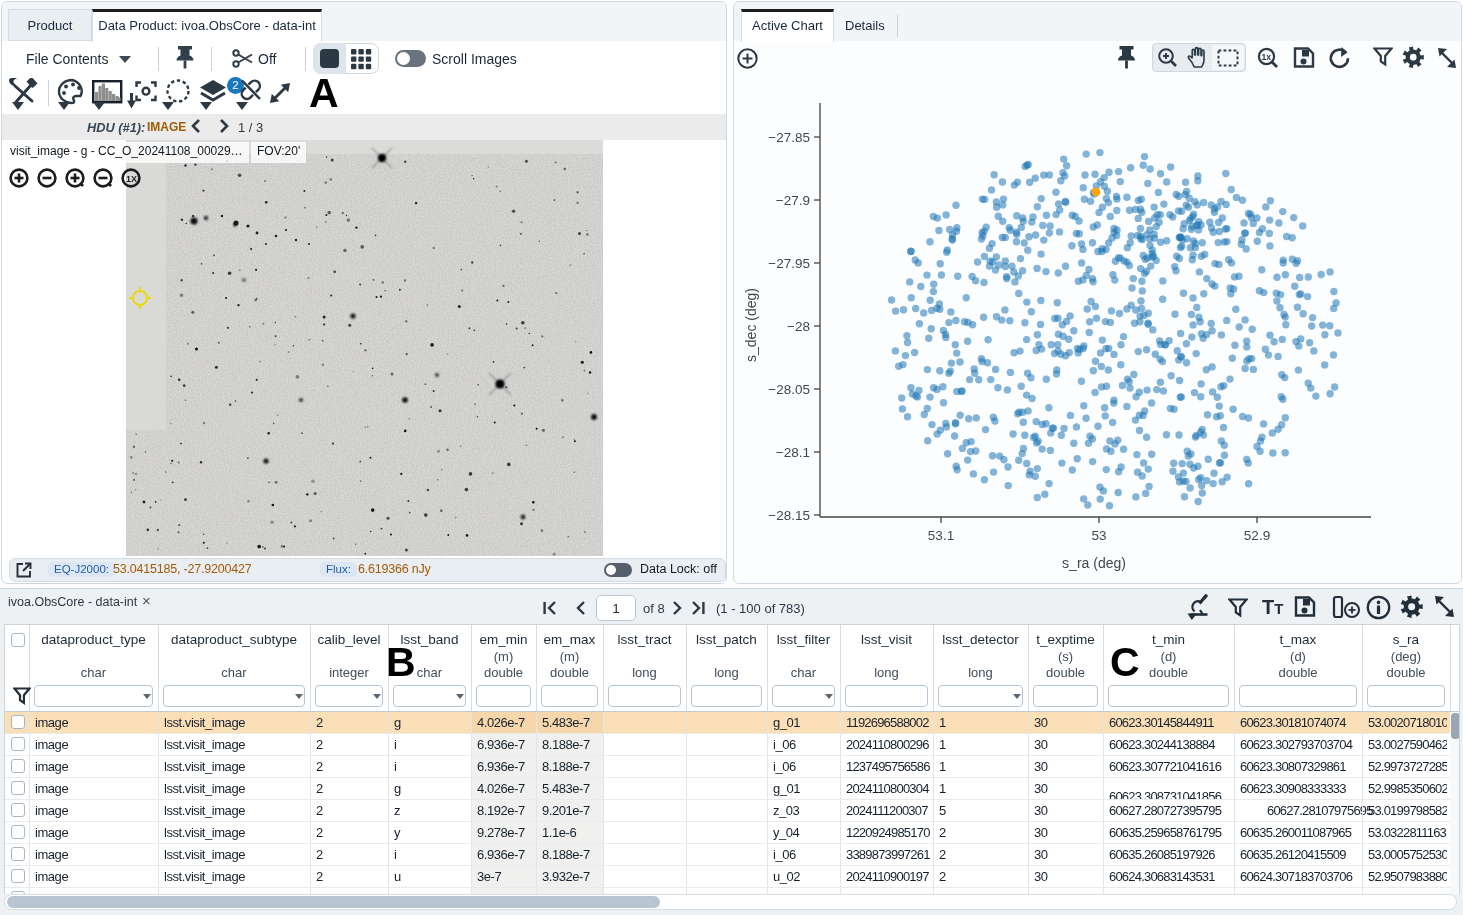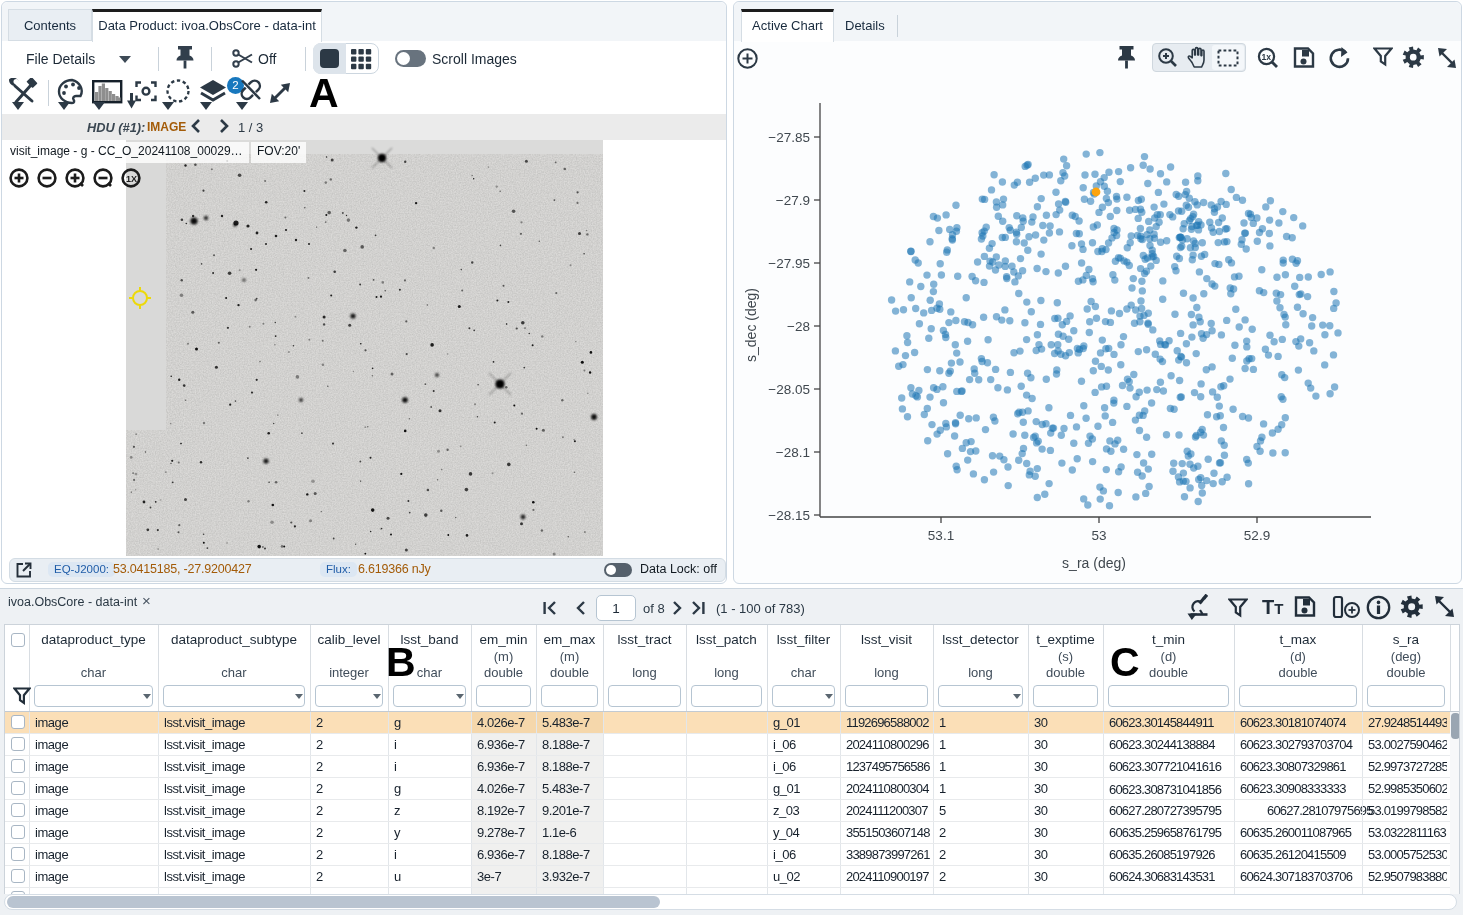--- a/index.html
+++ b/index.html
@@ -17,25 +17,25 @@
 .num{letter-spacing:-0.8px}
 .cb{position:absolute;width:14px;height:14px;background:#fff;border:1.4px solid #a8b6c4;border-radius:3px}
 .vline{position:absolute;width:1px;background:#e2e6ea}
 .ann{position:absolute;font-weight:700;color:#000;font-size:41px;line-height:1}
 </style></head>
 <body>
 
 <div class="abs" style="left:1px;top:1px;width:726px;height:583px;border:1px solid #cdd8e3;border-radius:6px;background:#fff;overflow:hidden"></div>
 <div class="abs tabstrip" style="left:2px;top:2px;width:724px;height:39px;border-radius:6px 6px 0 0"></div>
 <div class="abs tab-inactive" style="left:8px;top:9px;width:84px;height:32px"></div>
-<div class="abs tlabel" style="left:8px;top:18px;width:84px;text-align:center">Contents</div>
+<div class="abs tlabel" style="left:8px;top:18px;width:84px;text-align:center">Product</div>
 <div class="abs tab-active" style="left:92px;top:9px;width:230px;height:33px"></div>
 <div class="abs tlabel" style="left:92px;top:18px;width:230px;text-align:center">Data Product: ivoa.ObsCore - data-int</div>
 
-<div class="abs" style="left:26px;top:51px;font-size:14px;color:#1c2936">File Details</div>
+<div class="abs" style="left:26px;top:51px;font-size:14px;color:#1c2936">File Contents</div>
 <svg class="ic" style="left:118px;top:55px" width="14" height="9">
     <path d="M1 1 L7 8 L13 1 Z" fill="#3d4a56"></path>
   </svg>
 <div class="sep" style="left:158px;top:47px;height:24px"></div>
 <svg class="ic" style="left:175px;top:45px" width="20" height="28" fill="#323f4c">
     <path d="M3 1 h14 v3.5 h-2.5 v6 c2.5 1 4 2.5 4 5 h-17 c0-2.5 1.5-4 4-5 v-6 h-2.5 z"></path>
     <rect x="8.6" y="15.5" width="2.8" height="8"></rect>
   </svg>
 <div class="sep" style="left:211px;top:47px;height:24px"></div>
 <svg class="ic" style="left:232px;top:48px" width="22" height="21" stroke="#323f4c" fill="none" stroke-width="2">
@@ -1577,21 +1577,21 @@
       <div class="abs" style="left:531px;top:0;width:67px;height:22px;background:#f5d7ab"></div>
       <div class="dcell" style="left:537px;top:3px;width:58px">5.483e-7</div>
       <div class="dcell" style="left:604px;top:3px;width:74px"></div>
       <div class="dcell" style="left:687px;top:3px;width:72px"></div>
       <div class="dcell" style="left:768px;top:3px;width:64px">g_01</div>
       <div class="dcell num" style="left:841px;top:3px;width:84px">1192696588002</div>
       <div class="dcell" style="left:934px;top:3px;width:86px">1</div>
       <div class="dcell" style="left:1029px;top:3px;width:66px">30</div>
       <div class="dcell num" style="left:1104px;top:3px;width:122px">60623.30145844911</div>
       <div class="dcell num" style="left:1235px;top:3px;width:119px">60623.30181074074</div>
-      <div class="dcell num" style="left:1363px;top:3px;width:79px">27.9248514493</div>
+      <div class="dcell num" style="left:1363px;top:3px;width:79px">53.0020718010</div>
       <div class="vline" style="left:24px;top:0;height:22px"></div>
       <div class="vline" style="left:153px;top:0;height:22px"></div>
       <div class="vline" style="left:305px;top:0;height:22px"></div>
       <div class="vline" style="left:383px;top:0;height:22px"></div>
       <div class="vline" style="left:466px;top:0;height:22px"></div>
       <div class="vline" style="left:531px;top:0;height:22px"></div>
       <div class="vline" style="left:598px;top:0;height:22px"></div>
       <div class="vline" style="left:681px;top:0;height:22px"></div>
       <div class="vline" style="left:762px;top:0;height:22px"></div>
       <div class="vline" style="left:835px;top:0;height:22px"></div>
@@ -1680,21 +1680,21 @@
       <div class="abs" style="left:466px;top:0;width:65px;height:22px;background:#f0f0ef"></div>
       <div class="dcell" style="left:472px;top:3px;width:56px">4.026e-7</div>
       <div class="abs" style="left:531px;top:0;width:67px;height:22px;background:#f0f0ef"></div>
       <div class="dcell" style="left:537px;top:3px;width:58px">5.483e-7</div>
       <div class="dcell" style="left:604px;top:3px;width:74px"></div>
       <div class="dcell" style="left:687px;top:3px;width:72px"></div>
       <div class="dcell" style="left:768px;top:3px;width:64px">g_01</div>
       <div class="dcell num" style="left:841px;top:3px;width:84px">2024110800304</div>
       <div class="dcell" style="left:934px;top:3px;width:86px">1</div>
       <div class="dcell" style="left:1029px;top:3px;width:66px">30</div>
-      <div class="dcell num" style="left:1104px;top:4px;width:122px">60623.308731041856</div>
+      <div class="dcell num" style="left:1104px;top:11px;width:122px">60623.308731041856</div>
       <div class="dcell num" style="left:1235px;top:3px;width:119px">60623.30908333333</div>
       <div class="dcell num" style="left:1363px;top:3px;width:79px">52.9985350602</div>
       <div class="vline" style="left:24px;top:0;height:22px"></div>
       <div class="vline" style="left:153px;top:0;height:22px"></div>
       <div class="vline" style="left:305px;top:0;height:22px"></div>
       <div class="vline" style="left:383px;top:0;height:22px"></div>
       <div class="vline" style="left:466px;top:0;height:22px"></div>
       <div class="vline" style="left:531px;top:0;height:22px"></div>
       <div class="vline" style="left:598px;top:0;height:22px"></div>
       <div class="vline" style="left:681px;top:0;height:22px"></div>
@@ -1747,21 +1747,21 @@
       <div class="dcell" style="left:159px;top:3px;width:143px">lsst.visit_image</div>
       <div class="dcell" style="left:311px;top:3px;width:69px">2</div>
       <div class="dcell" style="left:389px;top:3px;width:74px">y</div>
       <div class="abs" style="left:466px;top:0;width:65px;height:22px;background:#f0f0ef"></div>
       <div class="dcell" style="left:472px;top:3px;width:56px">9.278e-7</div>
       <div class="abs" style="left:531px;top:0;width:67px;height:22px;background:#f0f0ef"></div>
       <div class="dcell" style="left:537px;top:3px;width:58px">1.1e-6</div>
       <div class="dcell" style="left:604px;top:3px;width:74px"></div>
       <div class="dcell" style="left:687px;top:3px;width:72px"></div>
       <div class="dcell" style="left:768px;top:3px;width:64px">y_04</div>
-      <div class="dcell num" style="left:841px;top:3px;width:84px">3551503607148</div>
+      <div class="dcell num" style="left:841px;top:3px;width:84px">1220924985170</div>
       <div class="dcell" style="left:934px;top:3px;width:86px">2</div>
       <div class="dcell" style="left:1029px;top:3px;width:66px">30</div>
       <div class="dcell num" style="left:1104px;top:3px;width:122px">60635.259658761795</div>
       <div class="dcell num" style="left:1235px;top:3px;width:119px">60635.260011087965</div>
       <div class="dcell num" style="left:1363px;top:3px;width:79px">53.0322811163</div>
       <div class="vline" style="left:24px;top:0;height:22px"></div>
       <div class="vline" style="left:153px;top:0;height:22px"></div>
       <div class="vline" style="left:305px;top:0;height:22px"></div>
       <div class="vline" style="left:383px;top:0;height:22px"></div>
       <div class="vline" style="left:466px;top:0;height:22px"></div>

